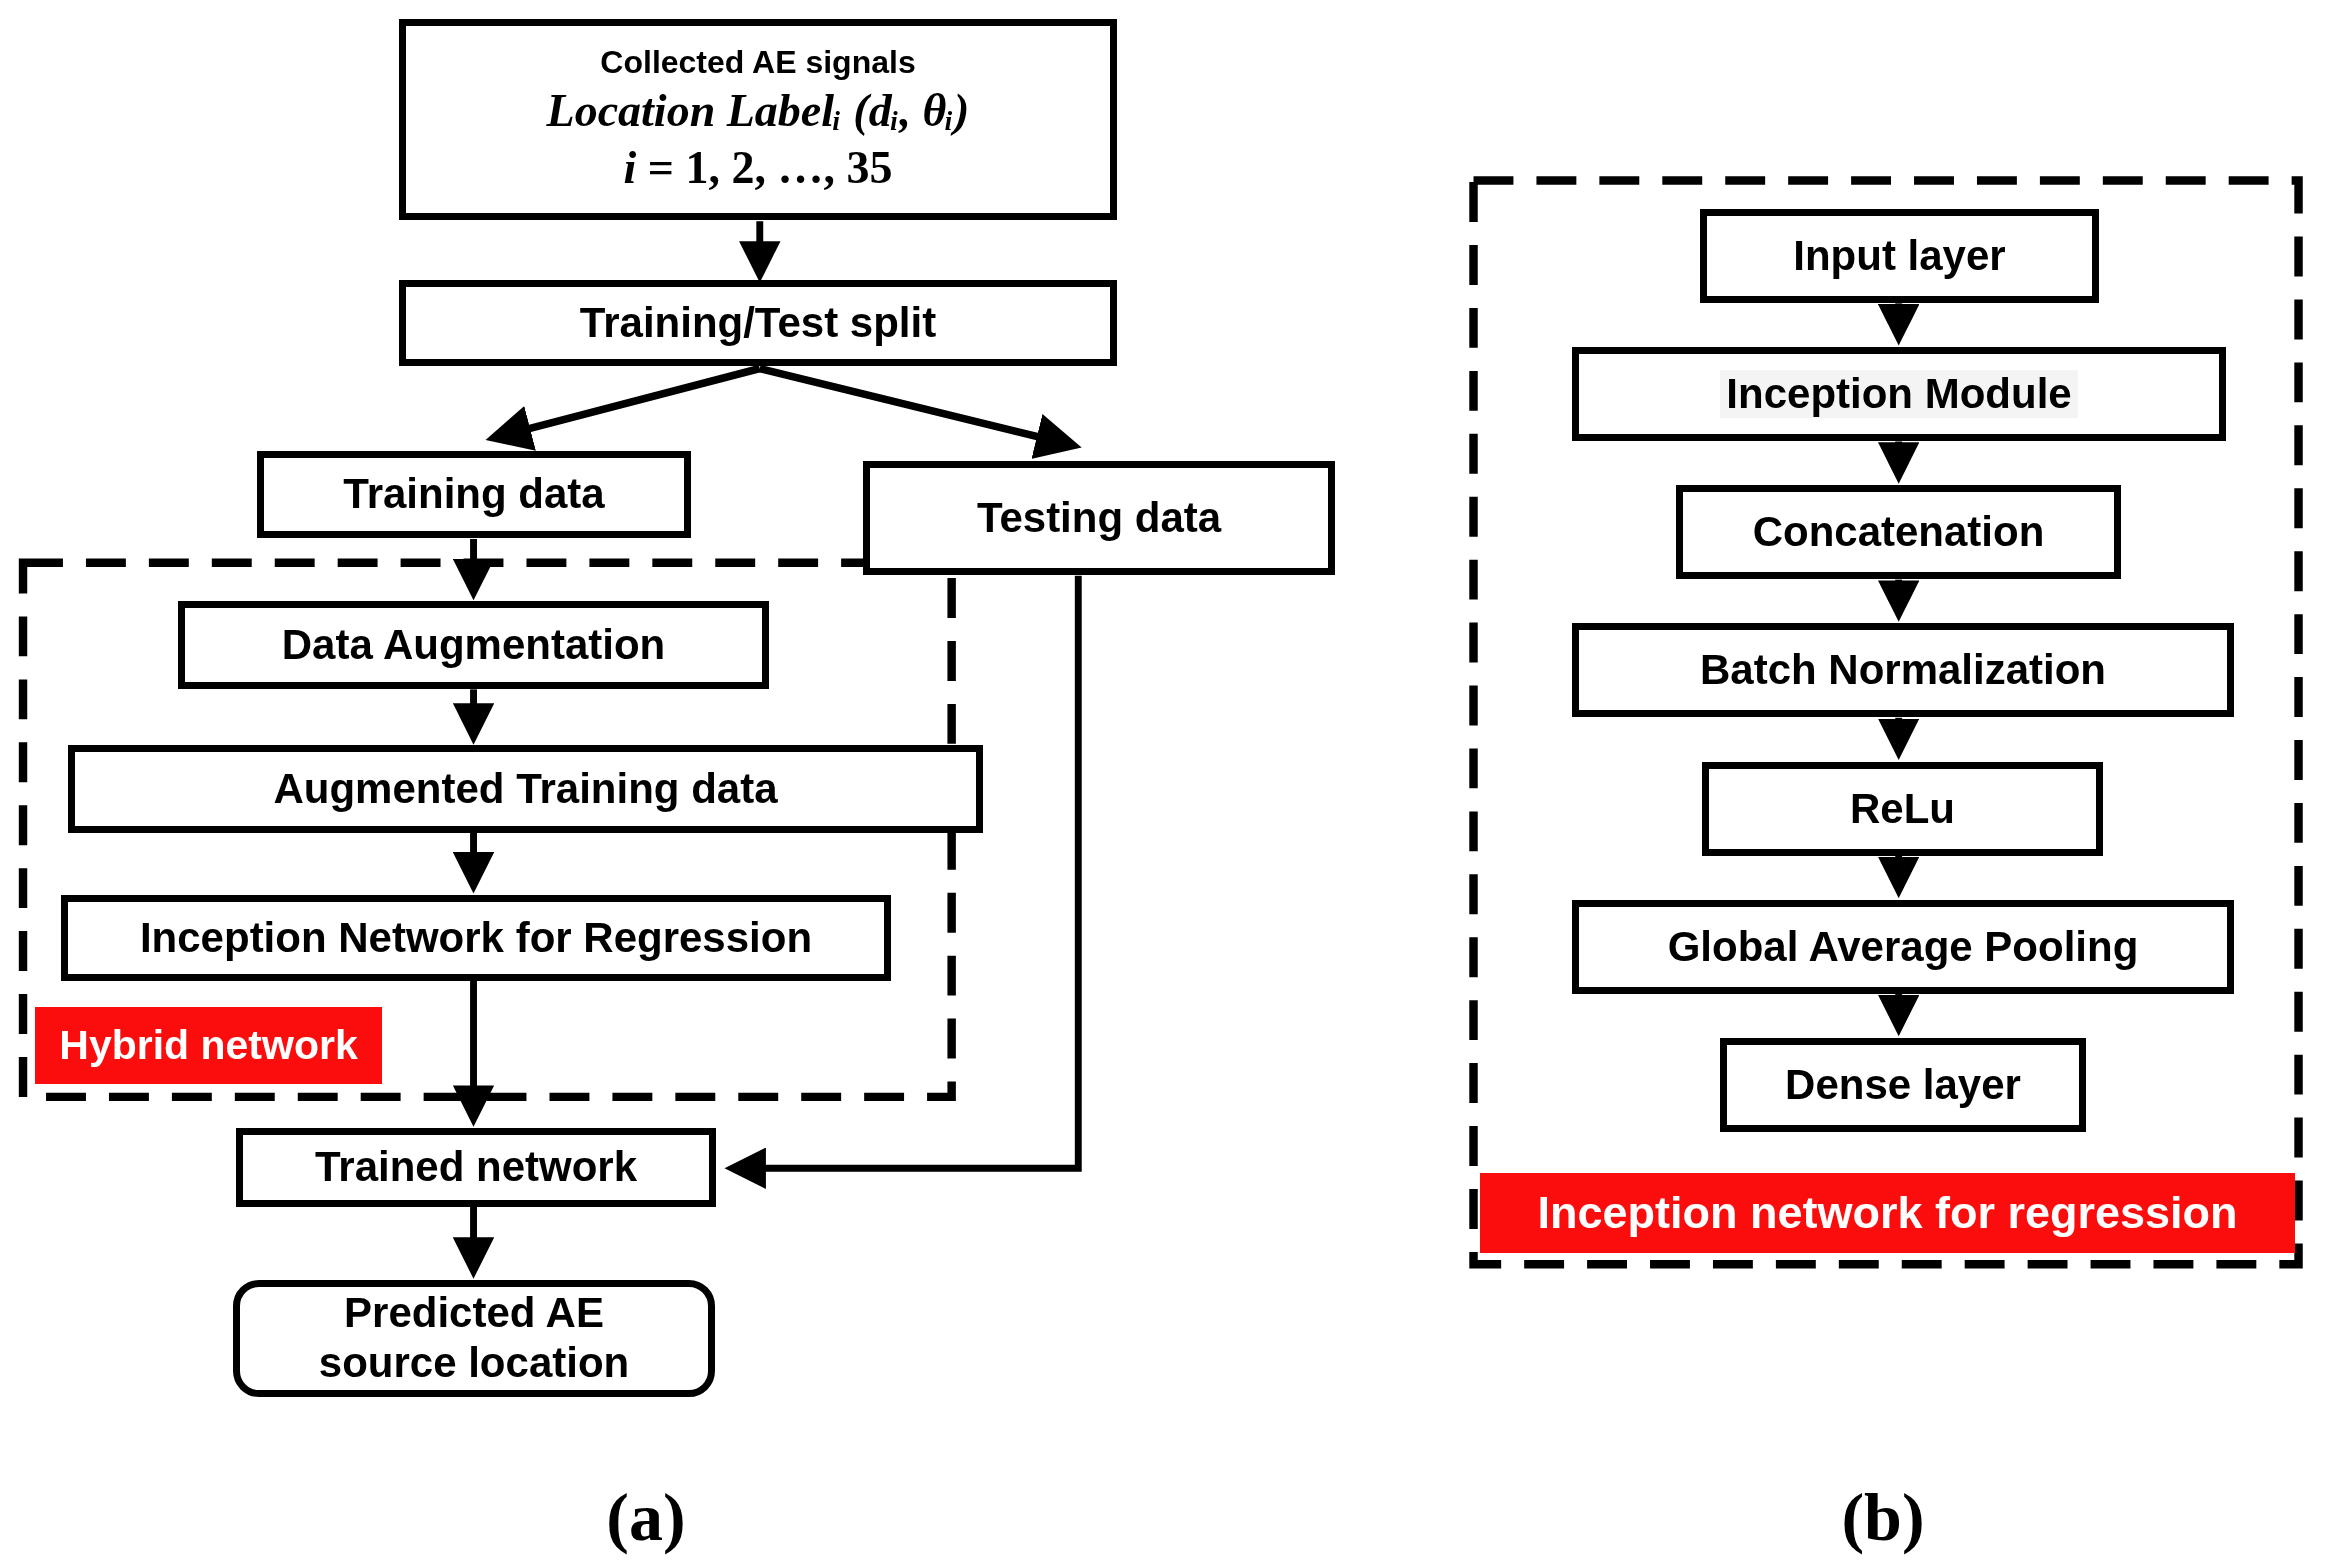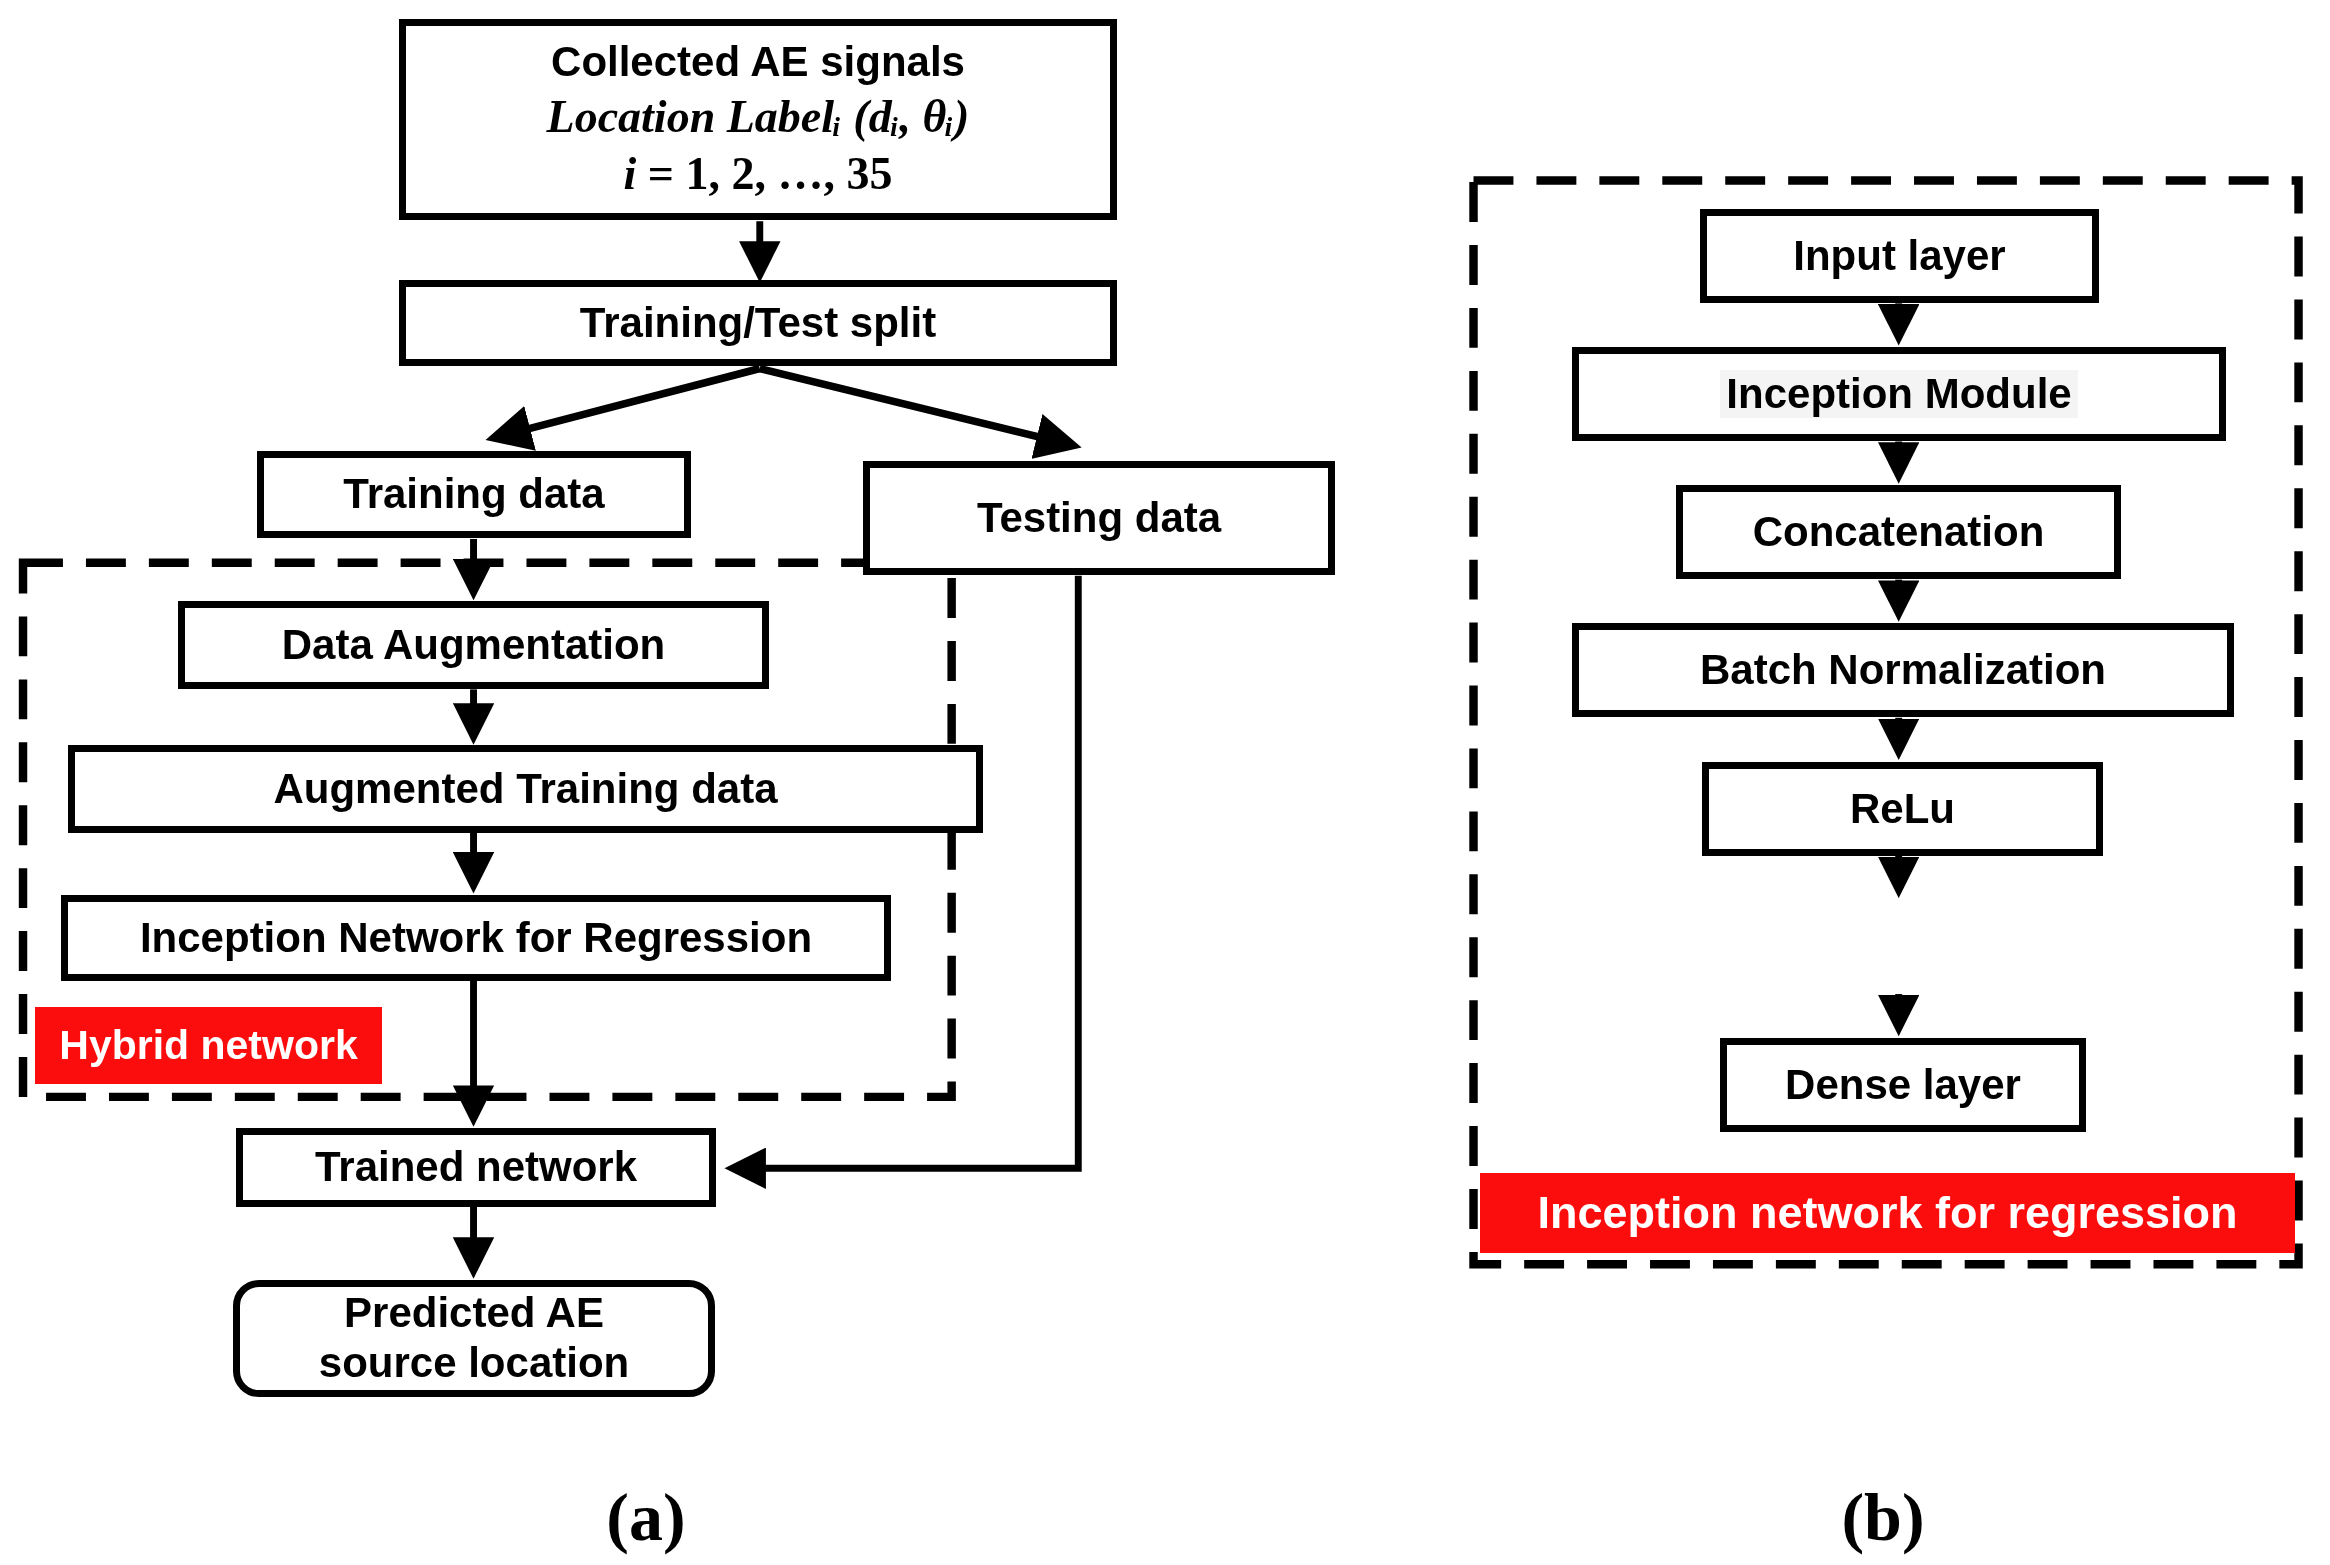--- a/index.html
+++ b/index.html
@@ -34,21 +34,21 @@
     align-items:center;
     justify-content:center;
     text-align:center;
     font-weight:bold;
     color:#ffffff;
     font-size:42px;
     z-index:3;
   }
   .mathline{font-family:"Liberation Serif", serif;font-style:italic;font-weight:bold;font-size:46px;}
   .mathline .upright{font-style:normal;}
-  .topline{font-size:42px;font-weight:bold;}
+  .topline{font-size:32px;font-weight:bold;}
   .caption{
     position:absolute;
     font-family:"Liberation Serif", serif;
     font-weight:bold;
     font-size:68px;
     color:#000;
     z-index:3;
     transform:translateX(-50%);
   }
   svg.overlay{position:absolute;left:0;top:0;z-index:2;}
@@ -146,20 +146,23 @@
   </div>
 
   <div class="box" style="left:1572px;top:623px;width:662px;height:94px;">
     <span>Batch Normalization</span>
   </div>
 
   <div class="box" style="left:1702px;top:762px;width:401px;height:94px;">
     <span>ReLu</span>
   </div>
 
+  <div class="box" style="left:1572px;top:900px;width:662px;height:94px;">
+    <span>Global Average Pooling</span>
+  </div>
 
   <div class="box" style="left:1720px;top:1038px;width:366px;height:94px;">
     <span>Dense layer</span>
   </div>
 
   <div class="redbox" style="left:1480px;top:1173px;width:815px;height:80px;background:#FB0D0D;font-size:45px;">
     <span>Inception network for regression</span>
   </div>
 
   <div class="caption" style="left:1883px;top:1478px;">(b)</div>

